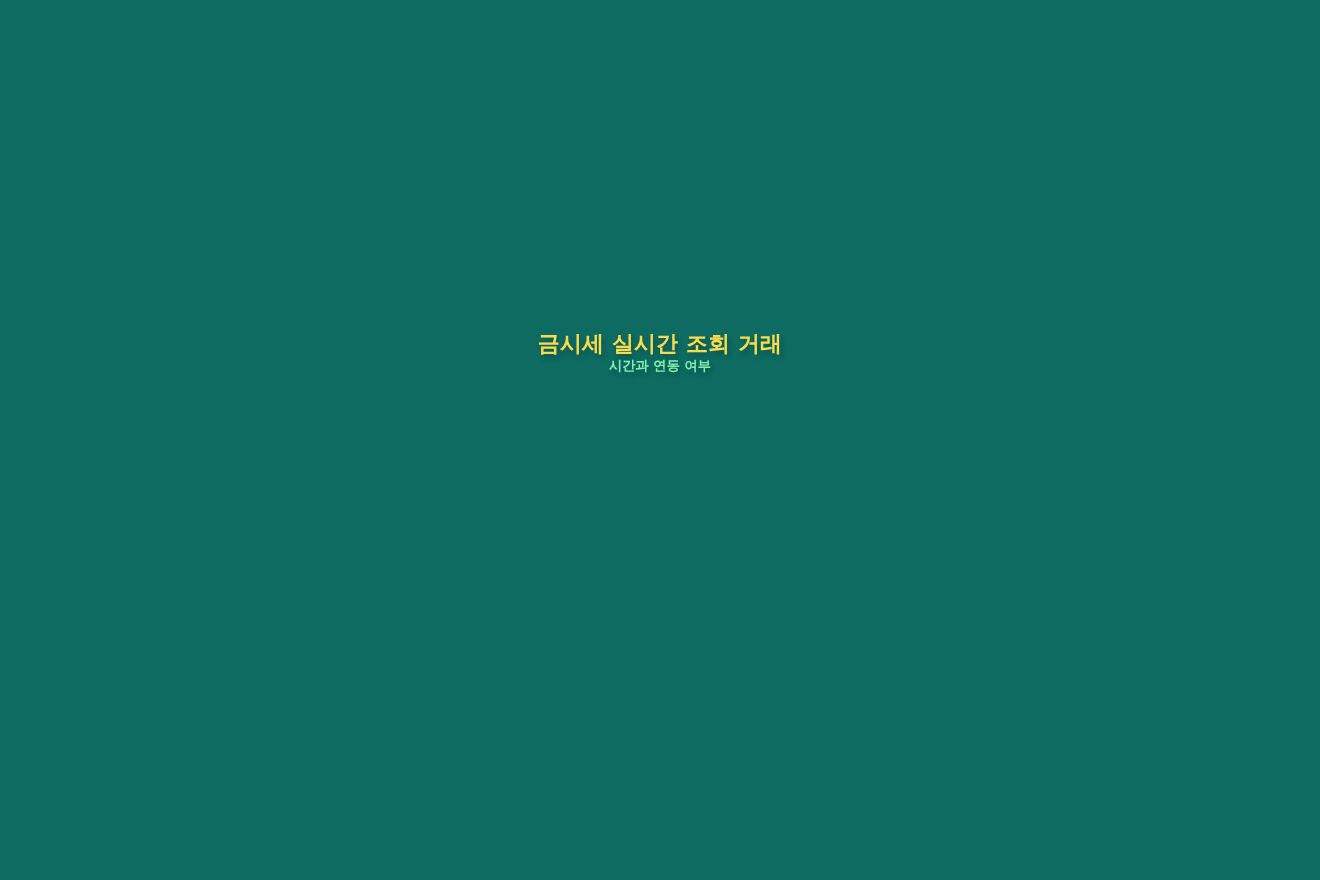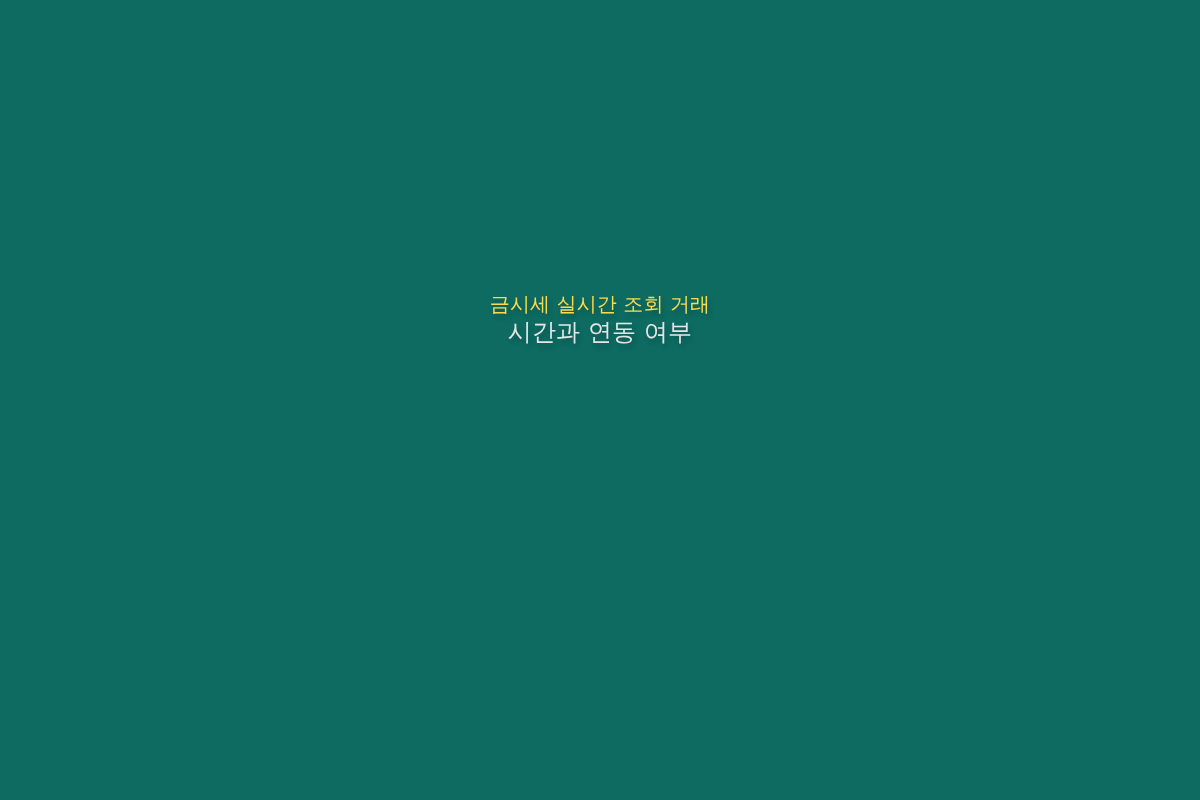--- a/index.html
+++ b/index.html
@@ -35,36 +35,36 @@
     padding: 0;
     text-align: center;
     
     transform: translateY(-80px);
   }
 
   .title-line {
     display: block;
     color: #f8dc4e; 
     font-family: "DejaVu Sans", "Liberation Sans", sans-serif;
-    font-weight: 400;
+    font-weight: 700;
     font-size: 108px;
     line-height: 1.26;
     letter-spacing: 0.005em;
     white-space: nowrap;
     text-shadow: 2px 4px 5px rgba(0, 0, 0, 0.22);
   }
 
   
   .title-line + .title-line {
     margin-top: 0;
   }
 </style>
 </head>
 <body>
 
 <div id="banner" style="background-color: rgb(13, 107, 98);">
 
   <div id="title-block">
     <span class="title-line" style="color: rgb(248, 220, 78); font-size: 20px;">금시세 실시간 조회 거래</span>
-    <span class="title-line" style="color: #e5e5e5; font-size: 24px;">시간과 연동 여부</span>
+    <span class="title-line" style="color: #86efac; font-size: 12px;">시간과 연동 여부</span>
   </div>
 
 </div>
 
 </body></html>

